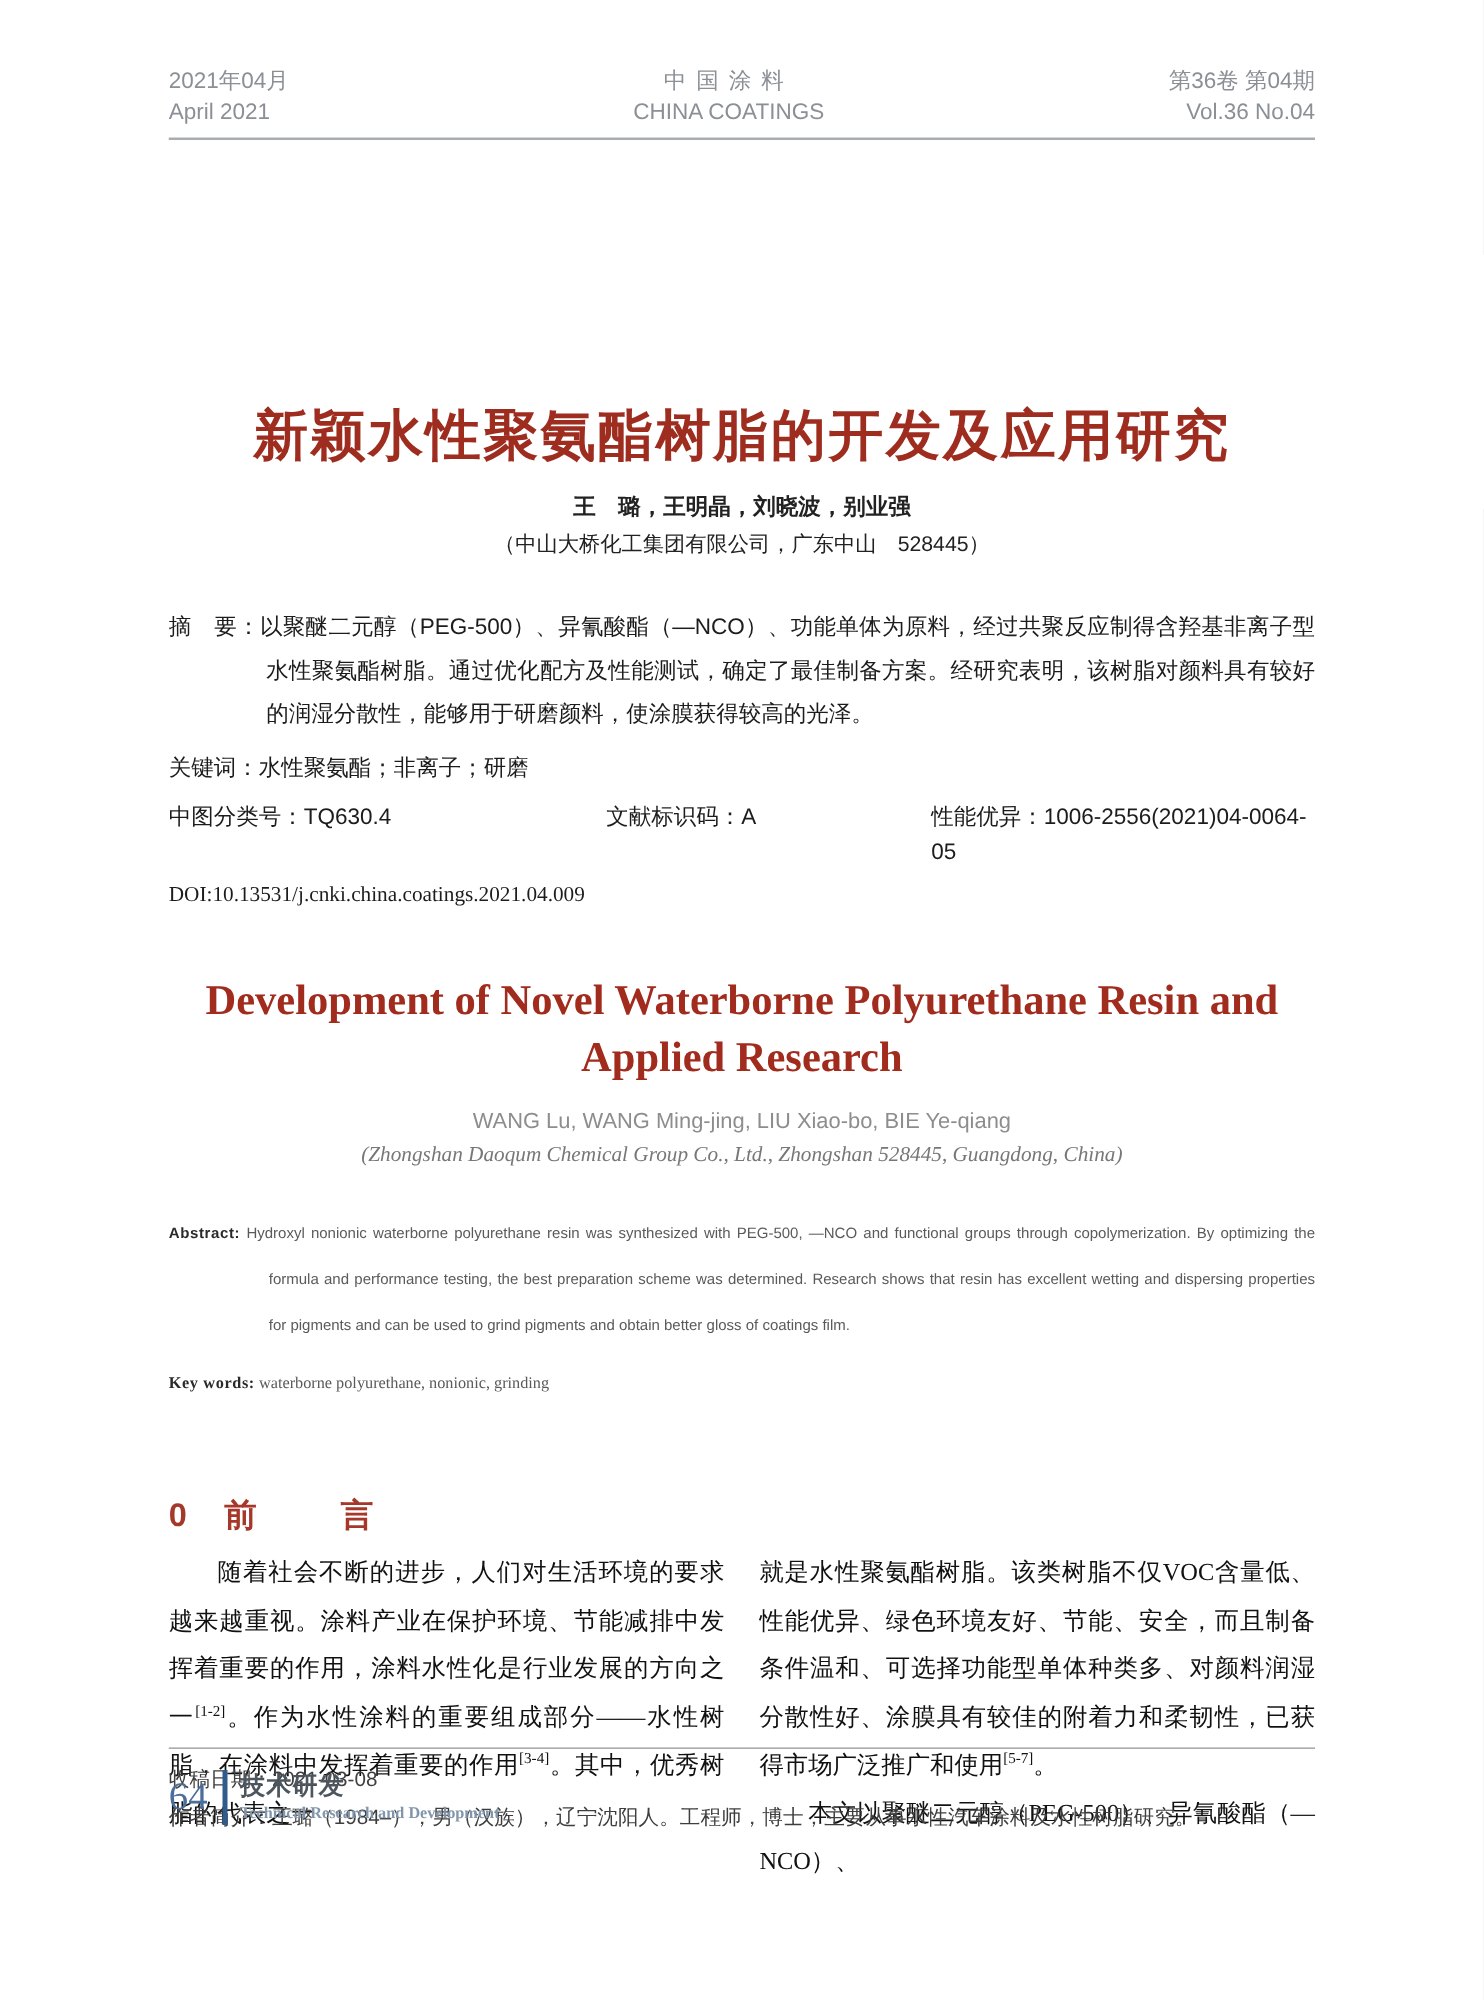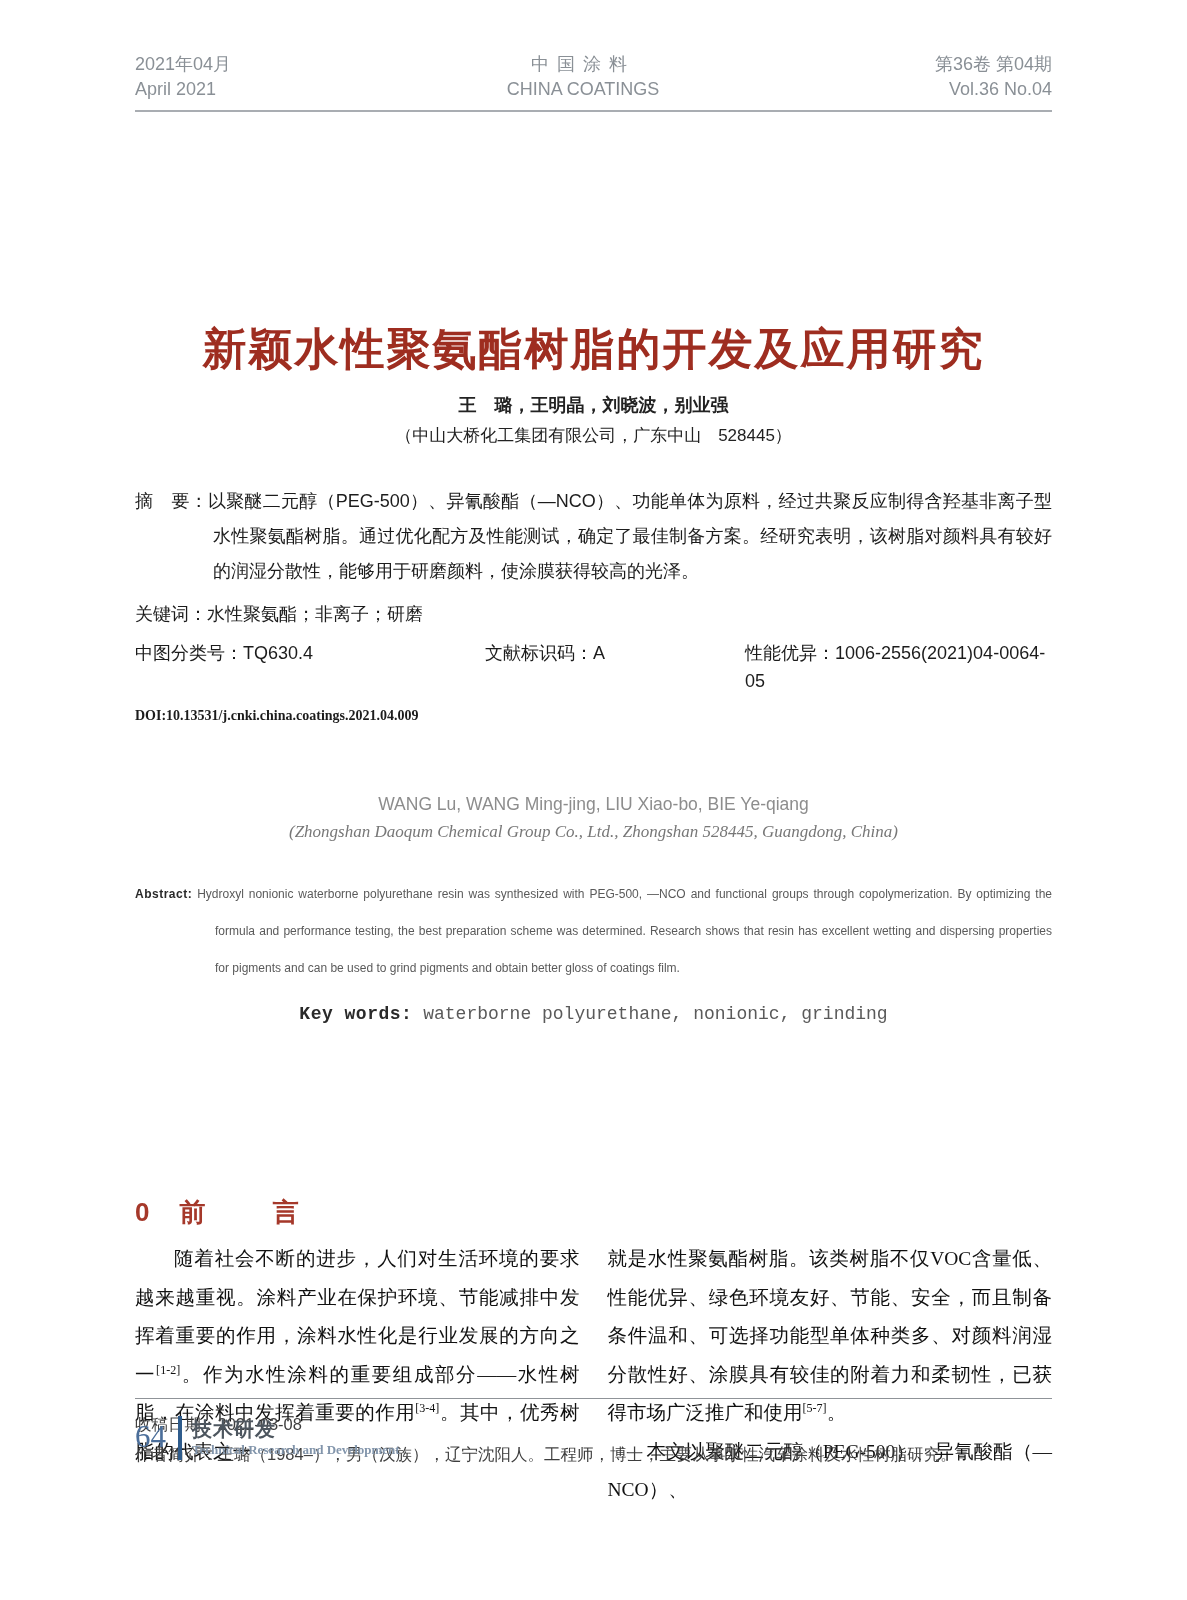--- a/index.html
+++ b/index.html
@@ -38,21 +38,21 @@
   
   .cn-meta { top:484px; font-size:18px; }
   .hang { padding-left:78px; text-indent:-78px; margin:0; line-height:35px; text-align:justify; }
   .hang .lbl { display:inline; }
   .keywords-line { margin-top:11px; line-height:28px; }
   .meta-row {
     margin-top:11px;
     display:grid; grid-template-columns:350px 260px 1fr;
     line-height:28px;
   }
-  .doi-line { margin-top:8px; font-family:"Liberation Serif", serif; font-size:14px; line-height:26px;font-weight:bold; }
+  .doi-line { margin-top:8px; font-family:"Liberation Serif", serif; font-size:17px; line-height:26px; }
 
   
   .en-block { top:778px; }
   .en-title {
     text-align:center; color:#a12b1d;
     font-family:"Liberation Serif", serif; font-weight:bold;
     font-size:34px; line-height:46px; margin:0;
   }
   .en-authors { margin-top:16px; text-align:center; color:#8d8d8d; font-size:17.5px; }
   .en-affiliation {
@@ -62,22 +62,22 @@
   .en-abstract {
     margin-top:34px;
     font-family:Liberation Sans, sans-serif; color:#5a5a5a;
     font-size:12px; line-height:37px; text-align:justify;
     padding-left:80px; text-indent:-80px;
   }
   .en-abstract .lbl, .en-keywords .lbl {
     font-weight:bold; color:#2a2a2a; letter-spacing:0.5px;
   }
   .en-keywords {
-    margin-top:3px; font-family:Liberation Mono, monospace;
-    color:#5a5a5a; font-size:18px; line-height:30px;text-align:center;
+    margin-top:3px; font-family:Liberation Serif, serif;
+    color:#5a5a5a; font-size:13px; line-height:30px;
   }
 
   
   .intro { top:1196px; }
   .sec-heading { color:#a5382a; font-weight:bold; font-size:26px; line-height:32px; margin:0; }
   .sec-num { margin-right:30px; }
   .sec-title { letter-spacing:30px; }
   .columns { margin-top:12px; display:flex; gap:28px; }
   .col { flex:1; font-family:"Liberation Serif", serif; font-size:19.5px; line-height:38.5px; text-align:justify; color:#111; }
   .col p { margin:0; }
@@ -129,20 +129,21 @@
     <div class="keywords-line"><span class="lbl">关键词：</span><span>水性聚氨酯；非离子；研磨</span></div>
     <div class="meta-row">
       <div><span>中图分类号：</span><span>TQ630.4</span></div>
       <div><span>文献标识码：</span><span>A</span></div>
       <div><span>性能优异：</span><span>1006-2556(2021)04-0064-05</span></div>
     </div>
     <div class="doi-line">DOI:10.13531/j.cnki.china.coatings.2021.04.009</div>
   </div>
 
   <div class="abs en-block">
+    <h2 class="en-title"><span>Development of Novel Waterborne Polyurethane Resin and</span><br><span>Applied Research</span></h2>
     <div class="en-authors">WANG Lu, WANG Ming-jing, LIU Xiao-bo, BIE Ye-qiang</div>
     <div class="en-affiliation">(Zhongshan Daoqum Chemical Group Co., Ltd., Zhongshan 528445, Guangdong, China)</div>
     <p class="en-abstract"><span class="lbl">Abstract:</span> <span>Hydroxyl nonionic waterborne polyurethane resin was synthesized with PEG-500, —NCO and functional groups through copolymerization. By optimizing the formula and performance testing, the best preparation scheme was determined. Research shows that resin has excellent wetting and dispersing properties for pigments and can be used to grind pigments and obtain better gloss of coatings film.</span></p>
     <div class="en-keywords"><span class="lbl">Key words:</span> <span>waterborne polyurethane, nonionic, grinding</span></div>
   </div>
 
   <div class="abs intro">
     <h3 class="sec-heading"><span class="sec-num">0</span><span class="sec-title">前 言</span></h3>
     <div class="columns">
       <div class="col">

